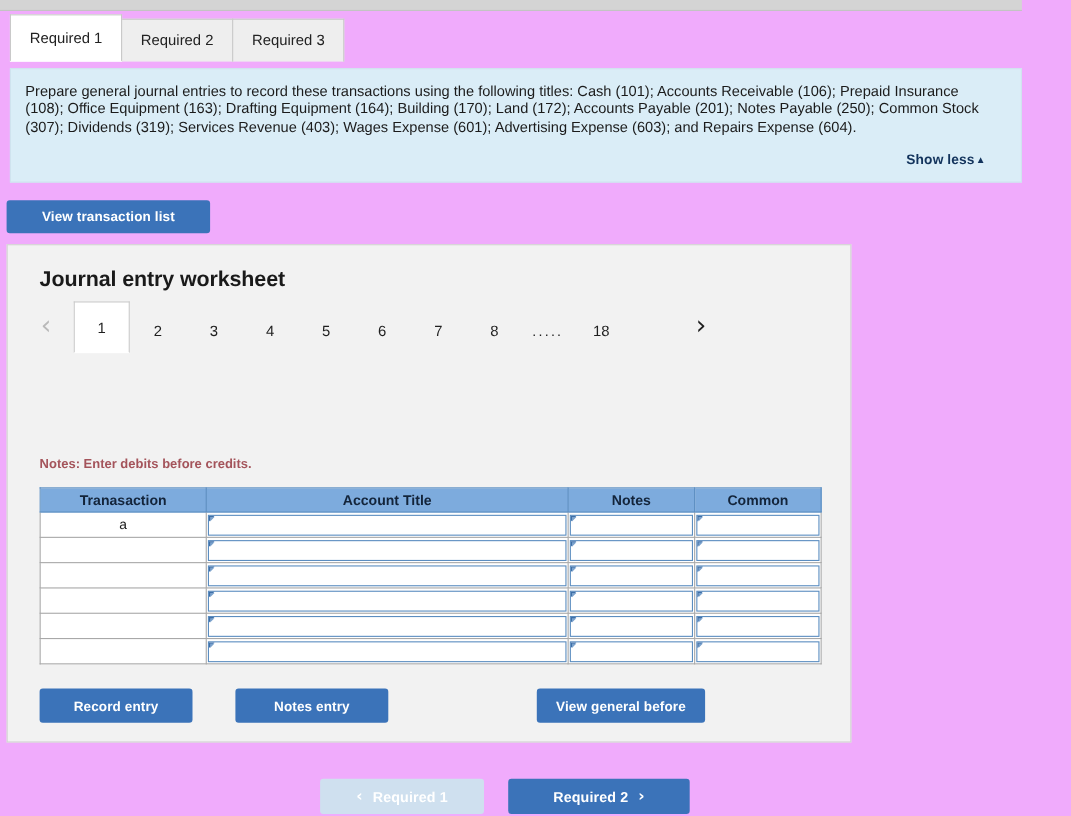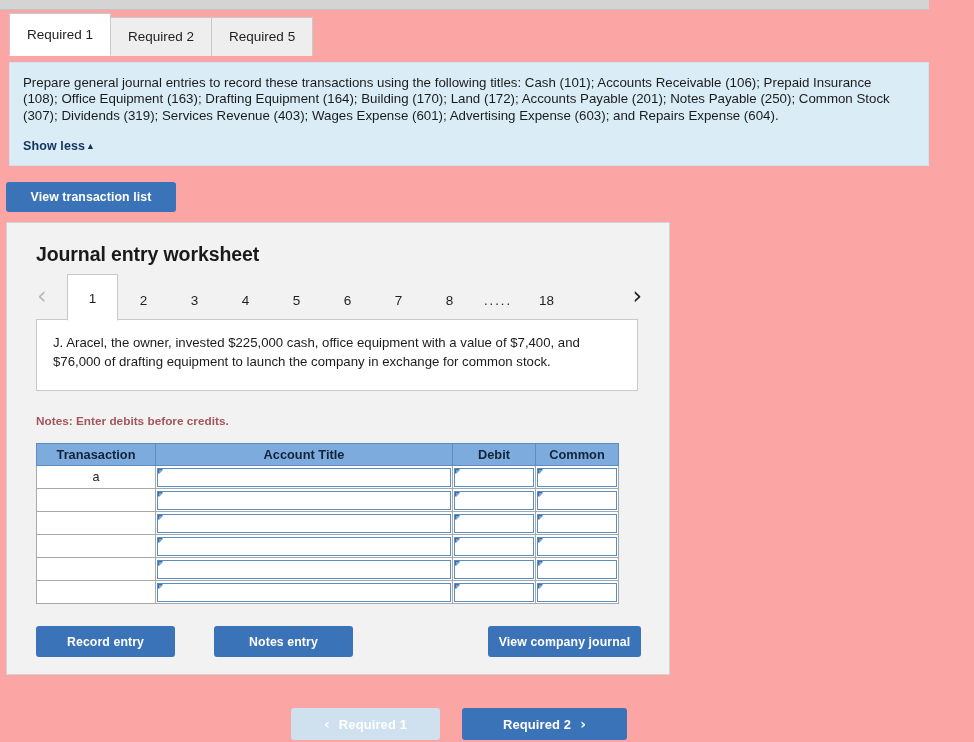--- a/index.html
+++ b/index.html
@@ -6,21 +6,21 @@
     margin: 0;
     padding: 0;
     background: #ffffff;
     font-family: "Liberation Sans", sans-serif;
   }
   #page {
     position: relative;
     width: 974px;
     height: 742px;
     overflow: hidden;
-    background: #fca5a5;
+    background: #f0abfc;
   }
 
   
   .top-strip {
     position: absolute;
     left: 0; top: 0;
     width: 929px; height: 9px;
     background: #d4d4d4;
     border-bottom: 1px solid #c3c3c3;
   }
@@ -64,21 +64,21 @@
     box-sizing: border-box;
     padding: 12px 29px 8px 13px;
   }
   .instructions-text {
     font-size: 13.3px;
     line-height: 16.4px;
     color: #1b1b1b;
     margin: 0;
   }
   .show-less-row {
-    text-align: left;
+    text-align: right;
     padding: 12px 3px 3px 0;
   }
   .show-less {
     font-size: 12.5px;
     font-weight: bold;
     color: #12335c;
     cursor: pointer;
     display: inline-block;
     letter-spacing: 0.1px;
   }
@@ -98,28 +98,28 @@
     border-radius: 3px;
     cursor: pointer;
     font-family: "Liberation Sans", sans-serif;
     text-align: center;
     letter-spacing: 0.1px;
   }
 
   .view-transaction-list {
     position: absolute;
     left: 6px; top: 182px;
-    width: 170px; height: 30px;
+    width: 185px; height: 30px;
   }
 
   
   .worksheet {
     position: absolute;
     left: 6px; top: 222px;
-    width: 664px; height: 453px;
+    width: 768px; height: 453px;
     background: #f2f2f2;
     border: 1px solid #d2d2d2;
     box-sizing: border-box;
   }
   .worksheet-title {
     position: absolute;
     left: 29px; top: 20px;
     font-size: 19.5px;
     font-weight: bold;
     color: #1a1a1a;
@@ -212,21 +212,21 @@
     border-collapse: collapse;
     background: #ffffff;
   }
   .jtable th {
     background: #7dabdd;
     border: 1px solid #5b8dc0;
     color: #13243a;
     font-size: 12.8px;
     font-weight: bold;
     height: 21px;
-    padding: 0 4px;
+    padding: 0 20px;
     text-align: center;
     white-space: nowrap;
   }
   .jtable td {
     border: 1px solid #a8a8a8;
     background: #ffffff;
     padding: 0;
     height: 22px;
   }
   .col-txn  { width: 110px; }
@@ -319,21 +319,21 @@
 </head>
 <body>
 
 <div id="page">
 
   <div class="top-strip"></div>
 
   <div class="tab-bar">
     <div class="tab active">Required 1</div>
     <div class="tab">Required 2</div>
-    <div class="tab">Required 5</div>
+    <div class="tab">Required 3</div>
   </div>
 
   <div class="instructions">
     <p class="instructions-text">Prepare general journal entries to record these transactions using the following titles: Cash (101); Accounts Receivable (106); Prepaid Insurance (108); Office Equipment (163); Drafting Equipment (164); Building (170); Land (172); Accounts Payable (201); Notes Payable (250); Common Stock (307); Dividends (319); Services Revenue (403); Wages Expense (601); Advertising Expense (603); and Repairs Expense (604).</p>
     <div class="show-less-row">
       <span class="show-less"><span>Show less</span><span class="caret">▲</span></span>
     </div>
   </div>
 
   <button class="btn-blue view-transaction-list">View transaction list</button>
@@ -352,32 +352,29 @@
         <div class="pg">5</div>
         <div class="pg">6</div>
         <div class="pg">7</div>
         <div class="pg">8</div>
         <div class="pg dots">.....</div>
         <div class="pg">18</div>
       </div>
       <span class="pager-arrow next">›</span>
     </div>
 
-    <div class="txn-box">
-      <p class="txn-text">J. Aracel, the owner, invested $225,000 cash, office equipment with a value of $7,400, and $76,000 of drafting equipment to launch the company in exchange for common stock.</p>
-    </div>
 
     <div class="note">Notes: Enter debits before credits.</div>
 
     <table class="jtable">
       <thead>
         <tr>
           <th class="col-txn">Tranasaction</th>
           <th class="col-acct">Account Title</th>
-          <th class="col-deb">Debit</th>
+          <th class="col-deb">Notes</th>
           <th class="col-cred">Common</th>
         </tr>
       </thead>
       <tbody>
         <tr>
           <td class="txn-cell">a</td>
           <td>
             <div class="cellinput"></div>
           </td>
           <td>
@@ -445,21 +442,21 @@
           </td>
           <td>
             <div class="cellinput"></div>
           </td>
         </tr>
       </tbody>
     </table>
 
     <button class="btn-blue act act-record">Record entry</button>
     <button class="btn-blue act act-clear">Notes entry</button>
-    <button class="btn-blue act act-view">View company journal</button>
+    <button class="btn-blue act act-view">View general before</button>
   </div>
 
   <div class="bottom-nav">
     <button class="nav-btn nav-prev">
       <span class="nav-chev">‹</span>
       <span>Required 1</span>
     </button>
     <button class="nav-btn nav-next">
       <span>Required 2</span>
       <span class="nav-chev">›</span>

